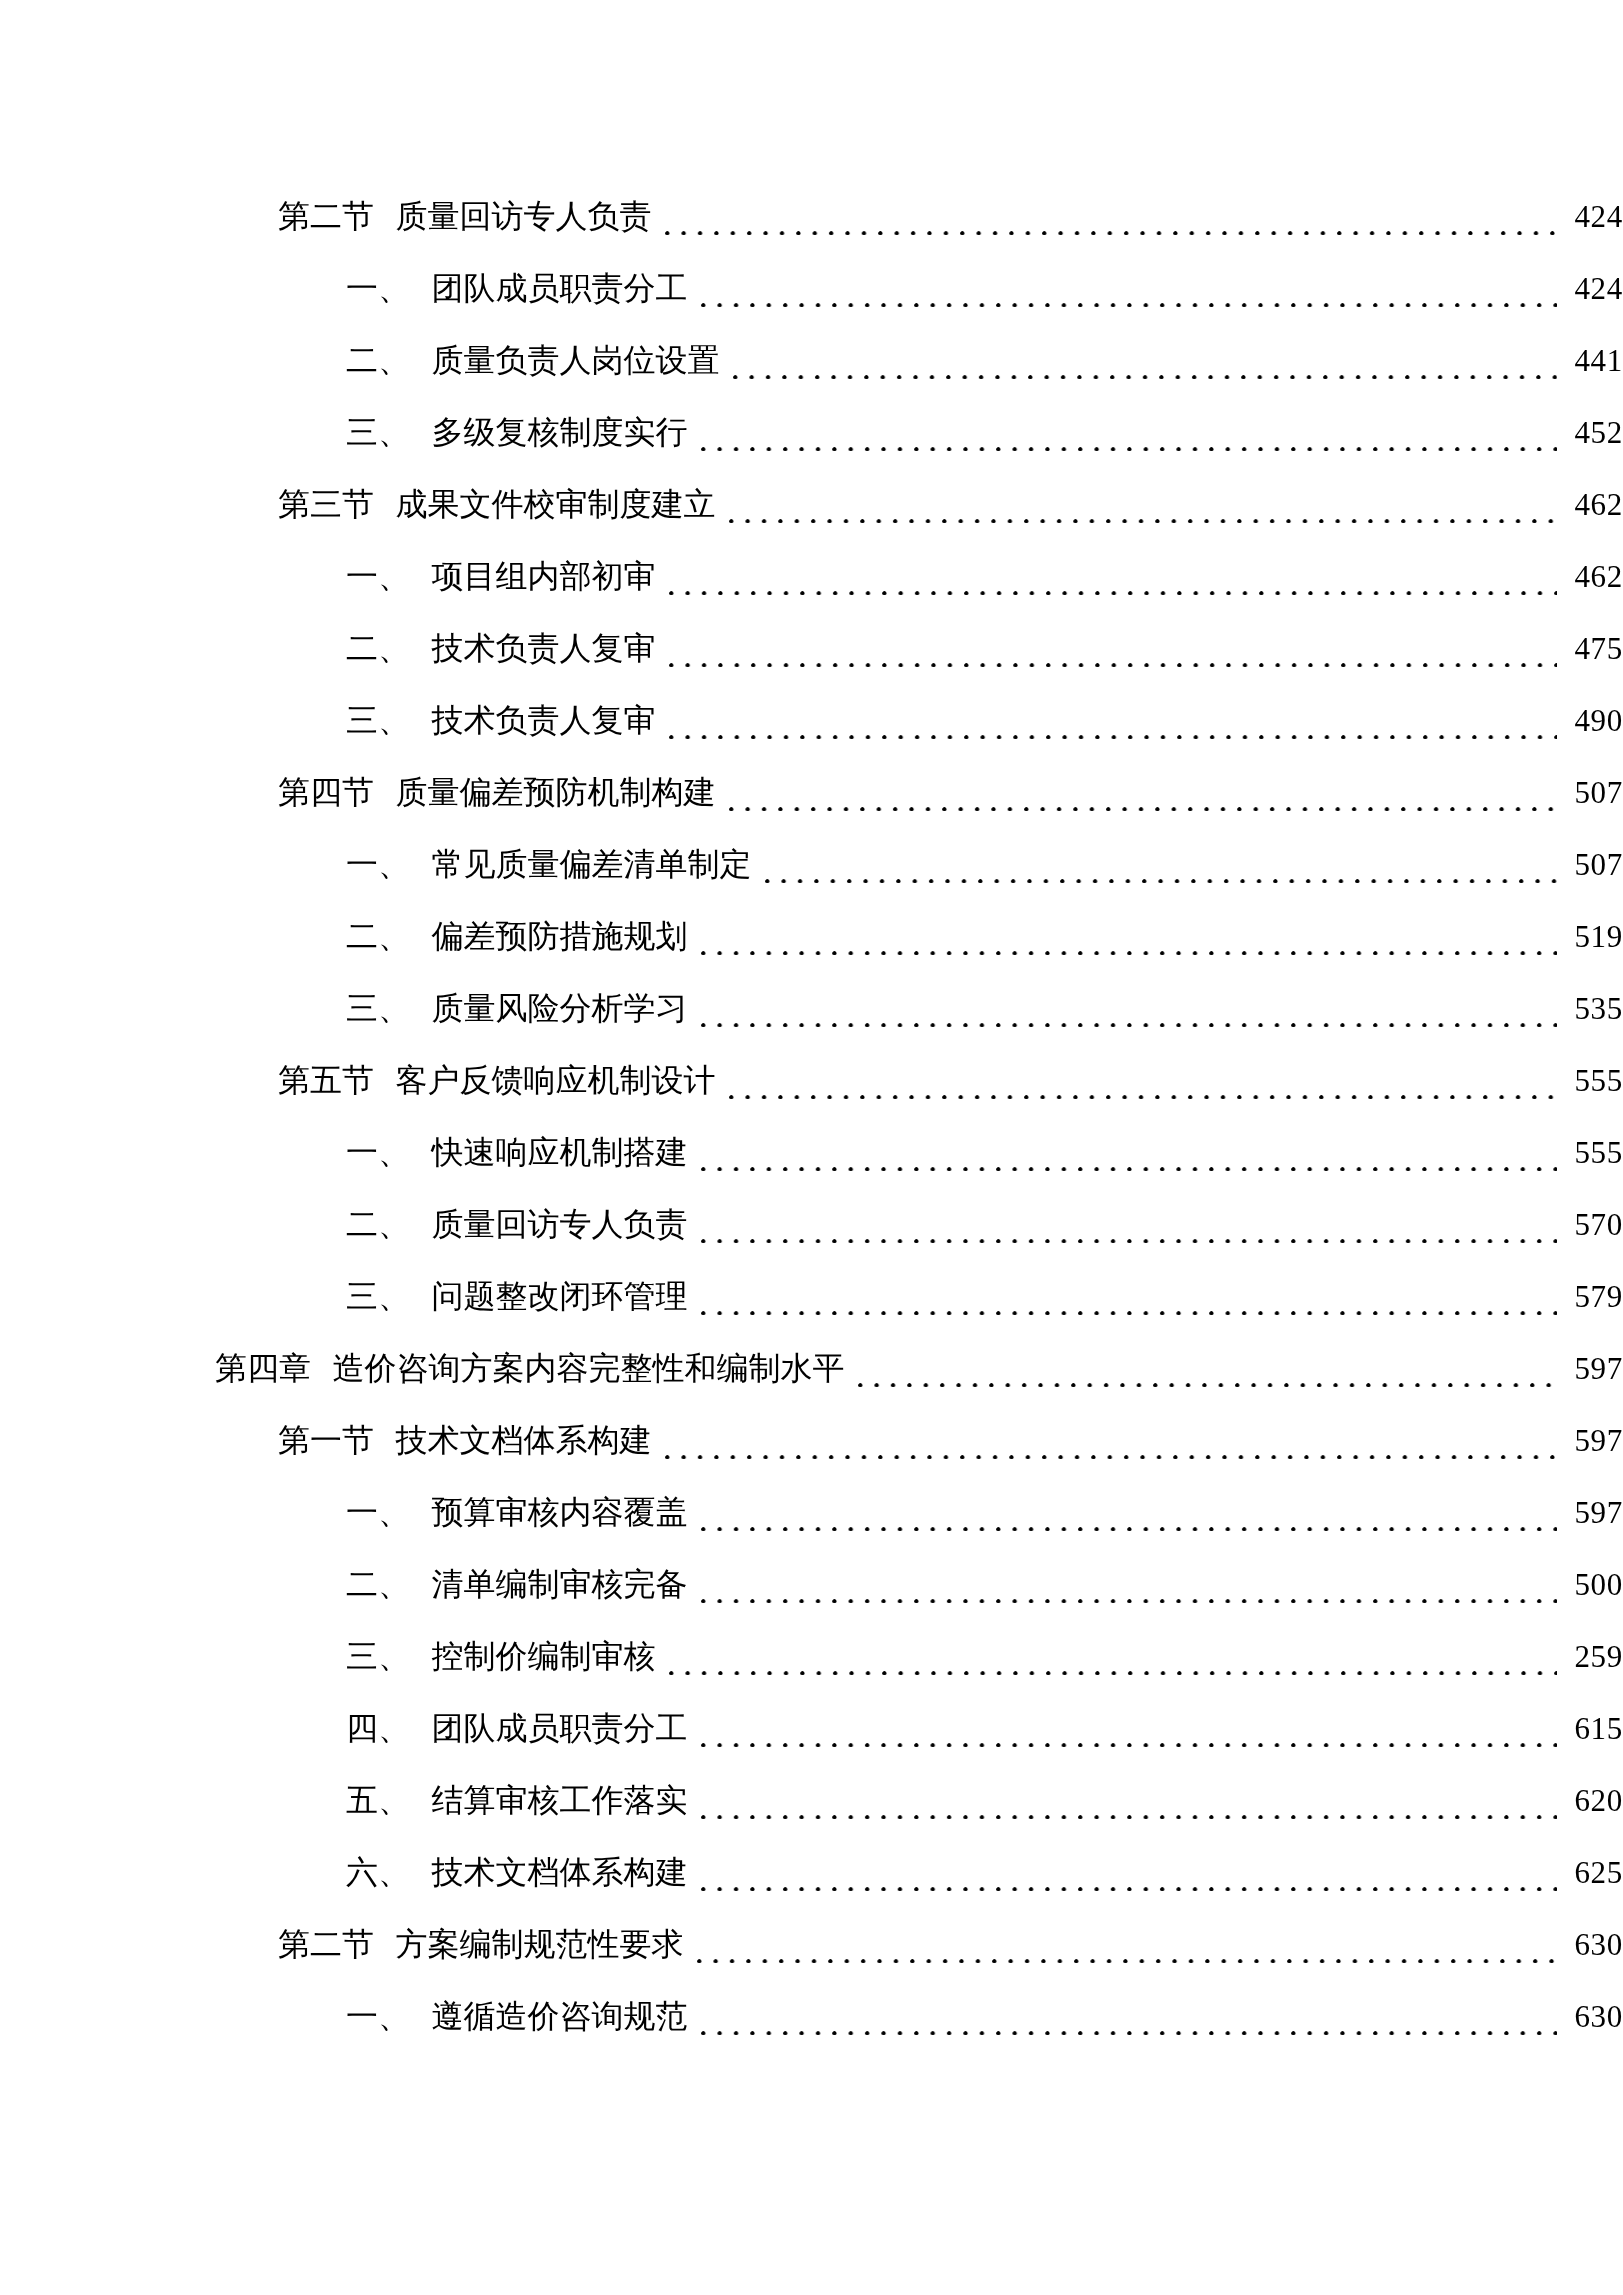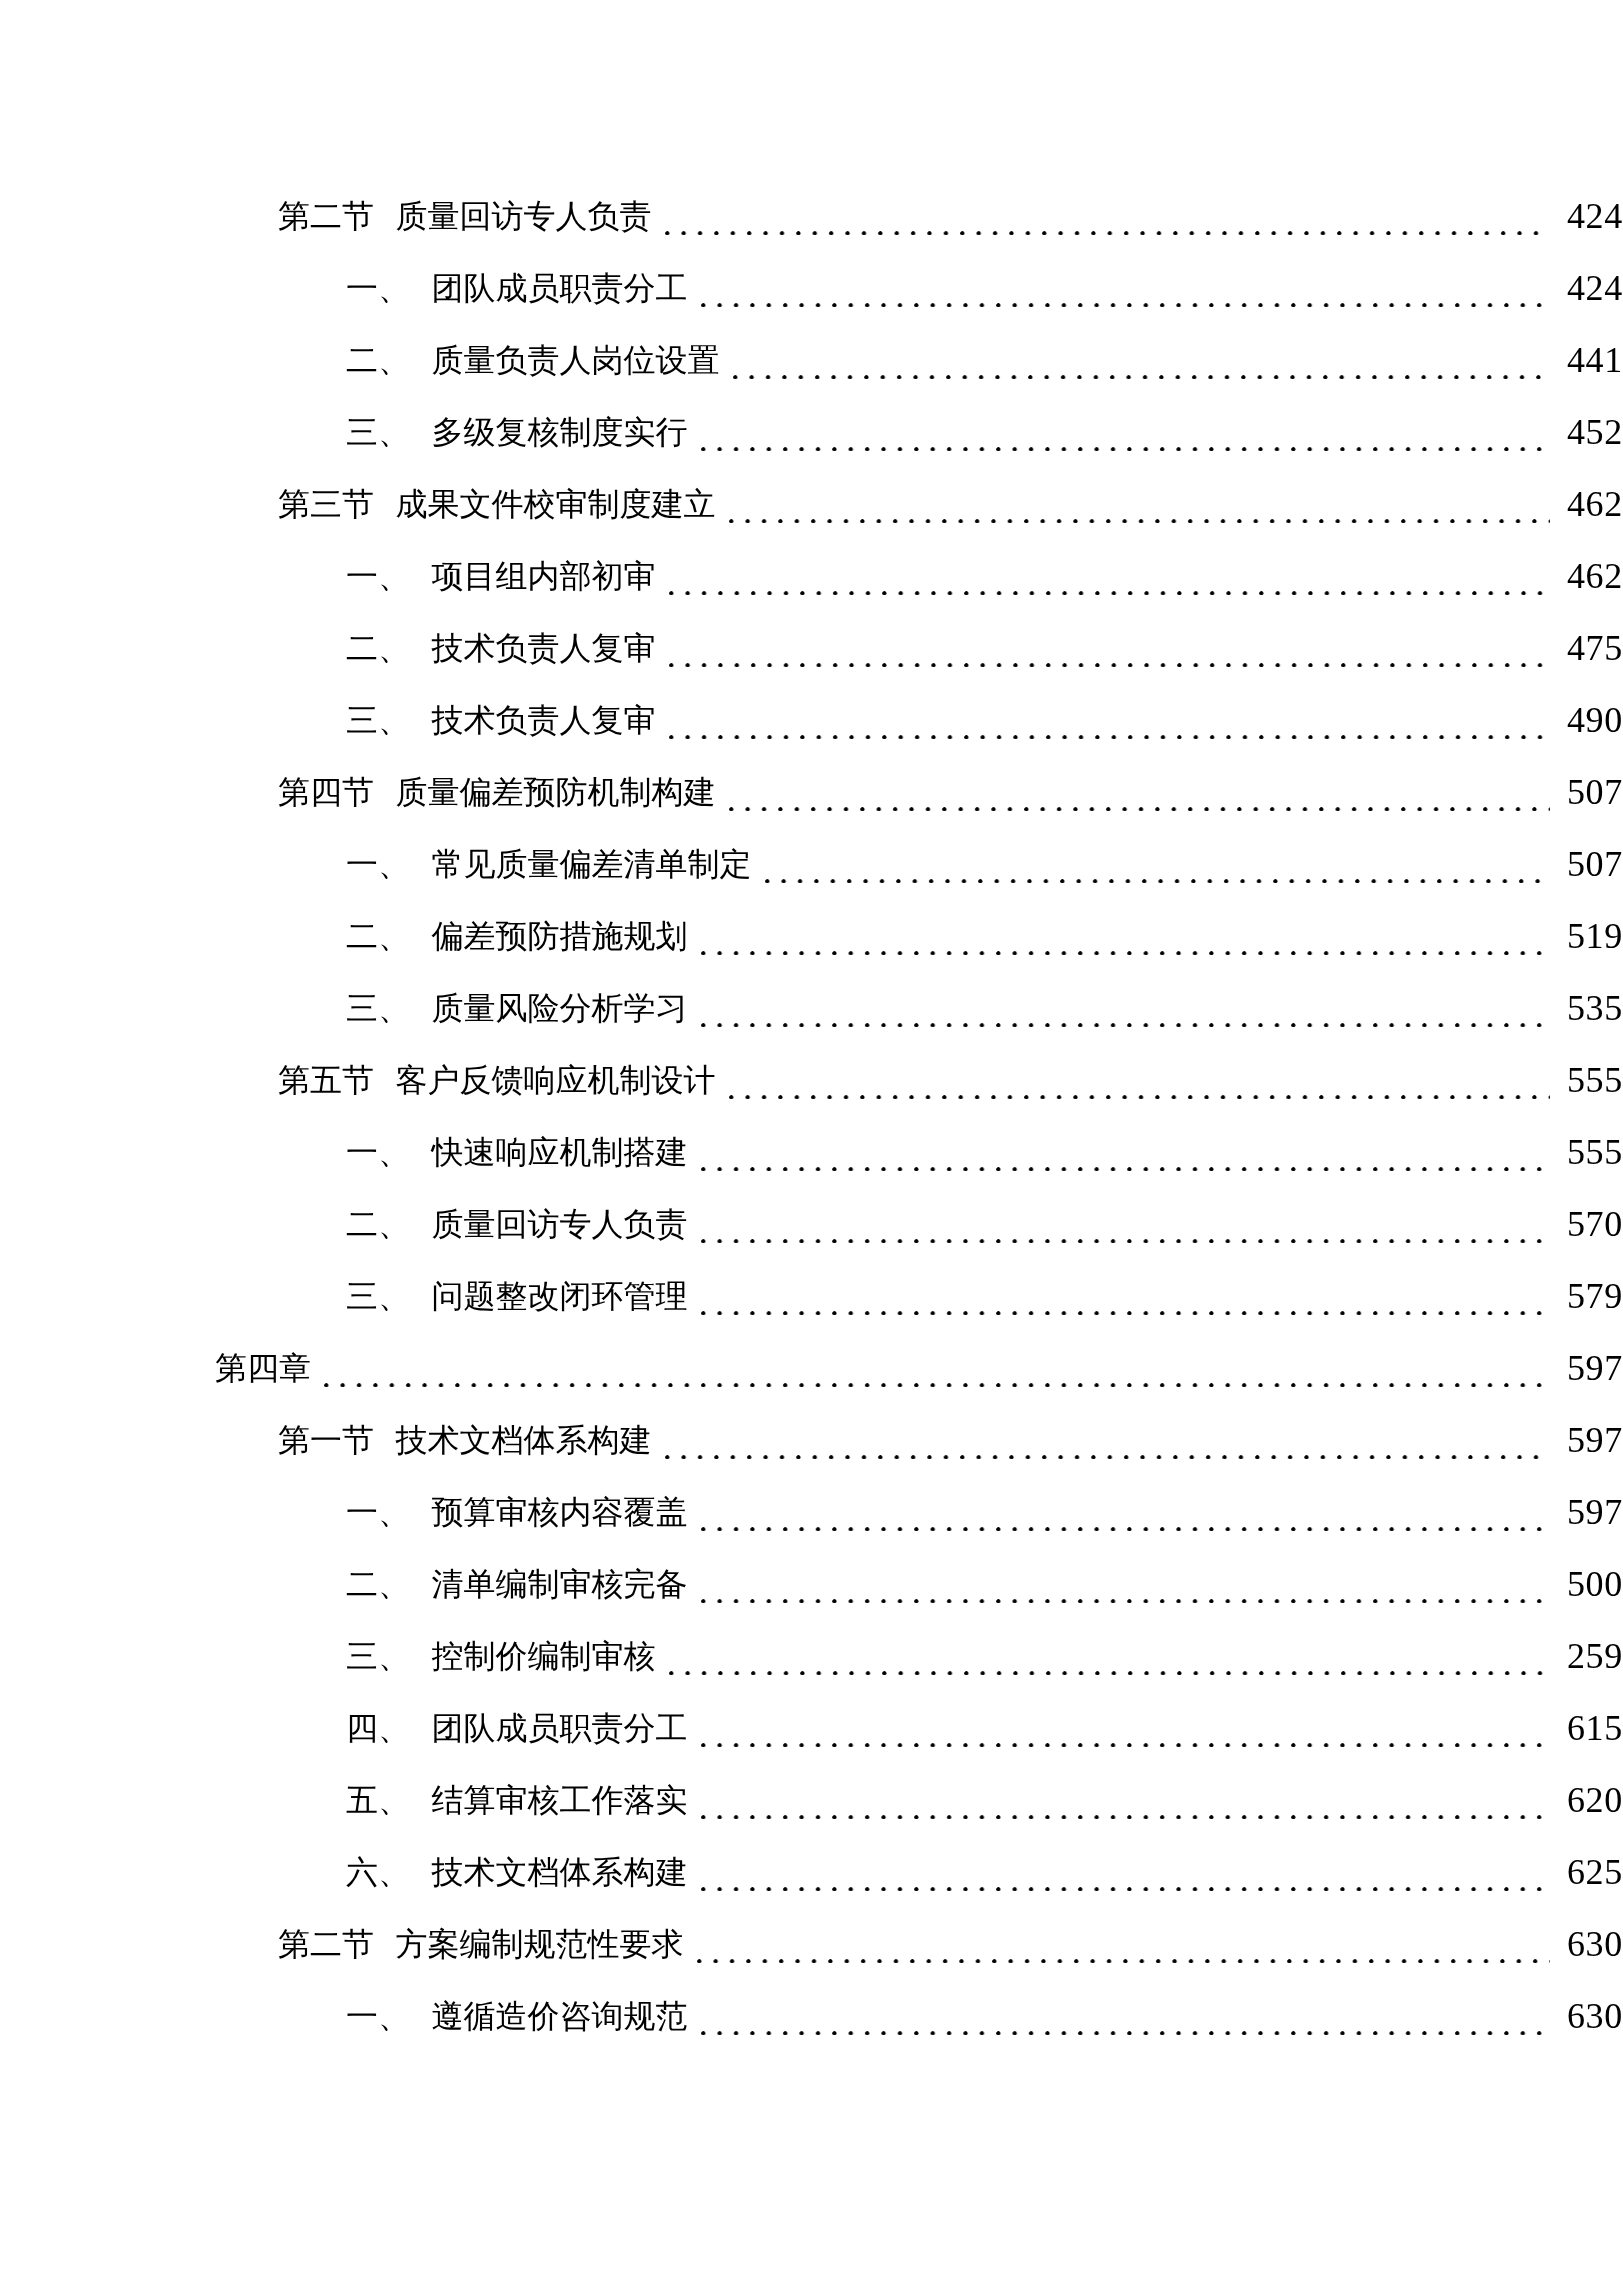--- a/index.html
+++ b/index.html
@@ -46,21 +46,21 @@
     align-self: center;
     transform: translateY(17px); 
     margin: 0 17px 0 13px;
     background-image: radial-gradient(circle at 2.3px 2.3px, #000000 1.8px, transparent 2.4px);
     background-size: 16.4px 4.6px;
     background-repeat: repeat-x;
     background-position: left center;
   }
   .page-num {
     flex: 0 0 auto;
-    font-size: 36px;
+    font-size: 31px;
     letter-spacing: 0.7px;
   }
 </style>
 </head>
 <body style="color: rgb(0, 0, 0); background: rgb(255, 255, 255);">
 
 <div class="page">
   <div class="toc" id="toc">
       <div class="toc-row level-section">
     <span class="entry-label">第二节</span>
@@ -153,20 +153,21 @@
     <span class="page-num">570</span>
   </div>
       <div class="toc-row level-item">
     <span class="entry-label">三、</span>
     <span class="entry-title">问题整改闭环管理</span>
     <span class="leader"></span>
     <span class="page-num">579</span>
   </div>
       <div class="toc-row level-chapter">
     <span class="entry-label">第四章</span>
+    <span class="entry-title">造价咨询方案内容完整性和编制水平</span>
     <span class="leader"></span>
     <span class="page-num">597</span>
   </div>
       <div class="toc-row level-section">
     <span class="entry-label">第一节</span>
     <span class="entry-title">技术文档体系构建</span>
     <span class="leader"></span>
     <span class="page-num">597</span>
   </div>
       <div class="toc-row level-item">

